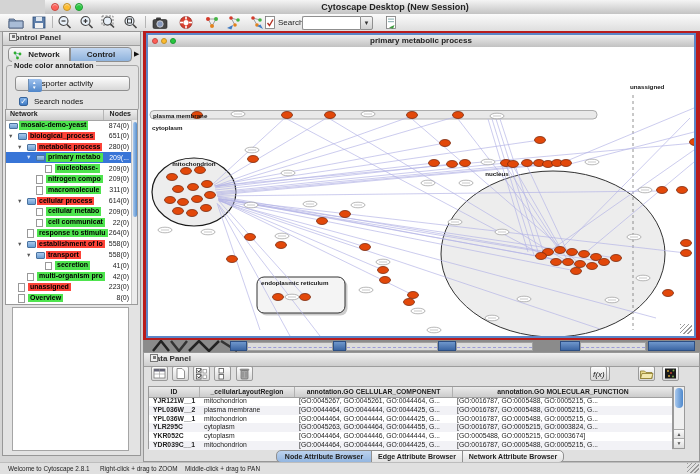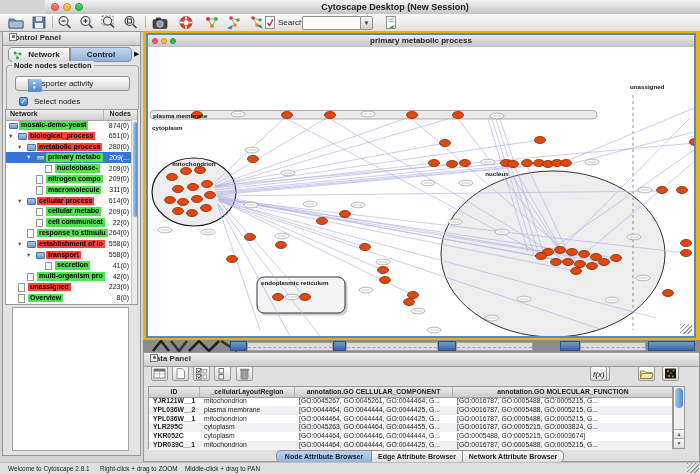--- a/index.html
+++ b/index.html
@@ -66,21 +66,21 @@
   .t-label{position:absolute;top:1px;font-size:7px;font-weight:bold;color:#000;padding:0 2px;line-height:8.5px;white-space:nowrap;}
   .t-label.green{background:#4ee44e;}
   .t-label.red{background:#fd4338;}
   .t-count{position:absolute;right:3px;top:1.5px;font-size:7px;color:#222;white-space:nowrap;}
   .tree-row.sel .t-count{color:#fff;}
   .tree-sb{position:absolute;right:0;top:10px;width:5px;bottom:0;background:#ececec;border-left:1px solid #c5c5c5;}
   .tree-sb i{position:absolute;left:0.5px;top:2px;width:4px;height:95px;border-radius:2px;
              background:linear-gradient(90deg,#a9c9ee,#568fce);}
   .cp-empty{left:9px;top:275px;width:117px;height:144px;background:#fff;border:1px solid #a5a5a5;box-sizing:border-box;}
   
-  .desktop{left:143px;top:31px;width:557px;height:321px;background:#eab308;overflow:hidden;}
+  .desktop{left:143px;top:31px;width:557px;height:321px;background:#b91c1c;overflow:hidden;}
   .netwin{left:3px;top:2px;width:550px;height:305px;border:2px solid #5b86c8;background:#fff;box-sizing:border-box;}
   .nw-title{left:0;top:0;right:0;height:12px;background:linear-gradient(#ececec,#c2c2c2);border-bottom:1px solid #949494;}
   .nw-title .win-title{top:1px;font-size:8px;}
   .nlight{top:3px;width:6px;height:6px;border-radius:50%;box-sizing:border-box;}
   .canvas{left:0;top:12px;width:546px;height:289px;background:#fff;overflow:hidden;}
   .grip{width:12px;height:10px;background:repeating-linear-gradient(135deg,#9a9a9a 0 1px,transparent 1px 3px);}
   .strip{left:0;top:309px;width:557px;height:12px;background:#8b8b8b;}
   .frag-blue{top:1px;height:10px;background:linear-gradient(#6f97cc,#3c66a4);border:1px solid #2d4f83;box-sizing:border-box;}
   .frag-light{top:2px;height:9px;background:#dcdcdc;border:1px solid #a0a0a0;box-sizing:border-box;overflow:hidden;}
   .frag-light i{display:block;margin-top:4px;border-top:1px dashed #9b9bd8;}
@@ -251,30 +251,30 @@
           <circle cx="4.5" cy="7" r="1.4" fill="#2fae2f"></circle>
         </svg>
       <span style="margin-left:10px">Network</span>
     </div>
     <div class="abs cp-tab active" style="left:67px;width:62px;border-radius:0 4px 4px 0;">
       <span>Control</span>
     </div>
     <span class="abs tab-more" style="left:131px">▶</span>
 
     <div class="abs groupbox">
-      <span class="abs legend">Node nodes selection</span>
+      <span class="abs legend">Node color annotation</span>
       <div class="abs combo">
         <span>transporter activity</span>
         <span class="combo-cap">
             <i style="top:2px">▲</i>
             <i style="top:7px">▼</i>
           </span>
       </div>
       <span class="abs cb">✓</span>
-      <span class="abs cb-label">Select nodes</span>
+      <span class="abs cb-label">Search nodes</span>
     </div>
 
     <div class="abs treebox">
       <div class="abs tree-head">
         <span class="th-net">Network</span>
         <span class="th-div"></span>
         <span class="th-nodes">Nodes</span>
       </div>
       <div id="tree-rows">
           <div class="tree-row">

